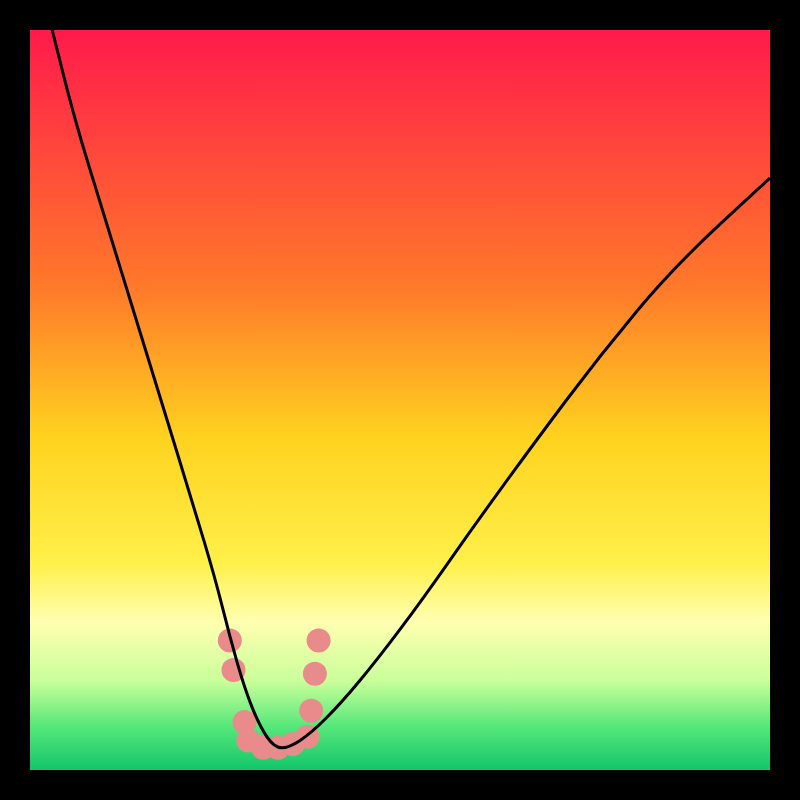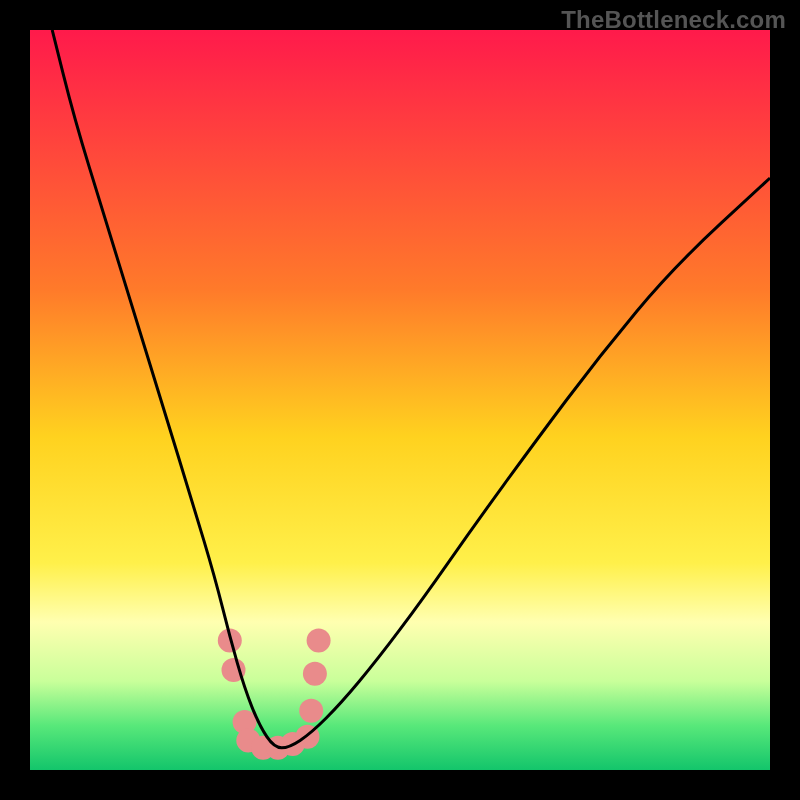--- a/index.html
+++ b/index.html
@@ -38,21 +38,20 @@
   svg {
     position: absolute;
     left: 0;
     top: 0;
   }
 </style>
 </head>
 <body>
 
 <div class="frame">
-  <div class="watermark">TheBottleneck.com</div>
 
   <div class="plot-outer">
     <svg id="chart-svg" width="740" height="740" viewBox="0 0 740 740">
       <defs>
         <linearGradient id="bg-grad" x1="0" y1="0" x2="0" y2="1">
             <stop offset="0%" stop-color="#ff1a4b"></stop>
             <stop offset="35%" stop-color="#ff7a2a"></stop>
             <stop offset="55%" stop-color="#ffd21f"></stop>
             <stop offset="72%" stop-color="#fff04a"></stop>
             <stop offset="80%" stop-color="#ffffb0"></stop>

